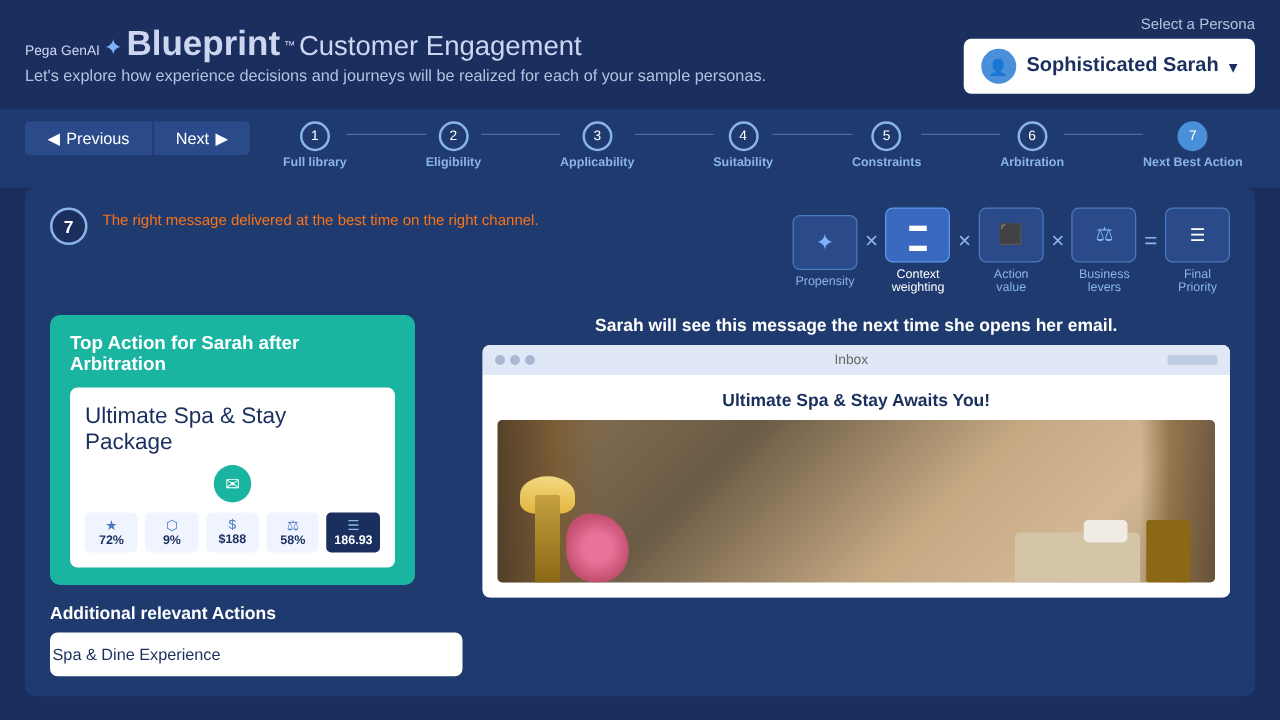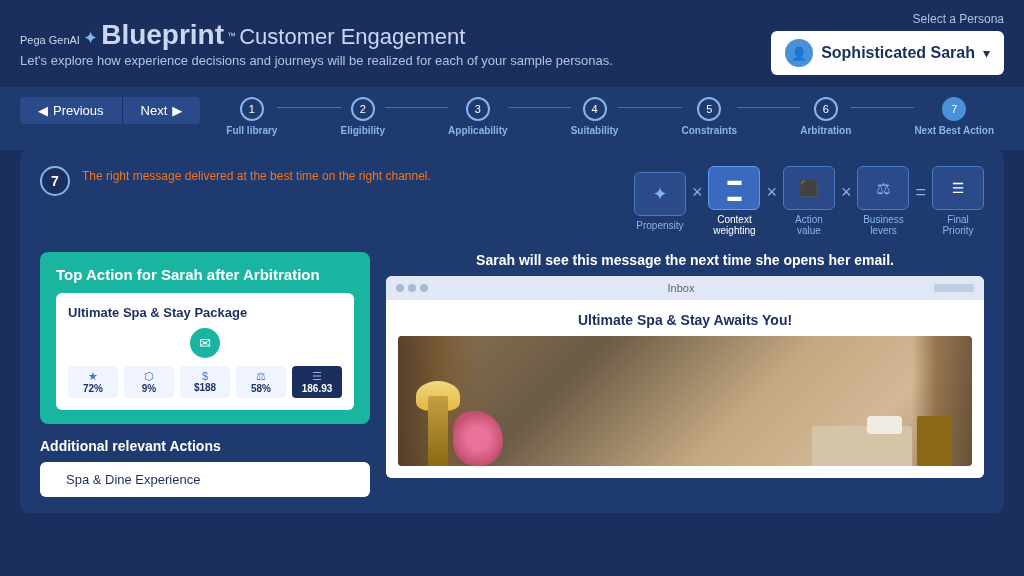--- a/index.html
+++ b/index.html
@@ -228,37 +228,37 @@
       display: flex;
       gap: 16px;
       margin-top: 8px;
     }
 
     
     .top-action-card {
       background: #1ab5a0;
       border-radius: 8px;
       padding: 14px 16px;
-      width: 330px;
+      width: 292px;
       flex-shrink: 0;
     }
     .top-action-title {
       font-size: 15px;
       font-weight: 700;
       color: white;
       margin-bottom: 10px;
     }
     .action-item-card {
       background: white;
       border-radius: 6px;
       padding: 12px;
     }
     .action-item-name {
-      font-size: 13px;
-      font-weight: 700;
+      font-size: 18px;
+      font-weight: 400;
       color: #1a2f5e;
       margin-bottom: 8px;
     }
     .action-item-icon {
       display: flex;
       justify-content: center;
       margin-bottom: 8px;
     }
     .email-icon-circle {
       width: 30px;
@@ -305,21 +305,21 @@
     }
     .additional-title {
       font-size: 14px;
       font-weight: 700;
       color: white;
       margin-bottom: 8px;
     }
     .action-list-item {
       background: white;
       border-radius: 6px;
-      padding: 10px 26px;
+      padding: 10px 2px;
       color: #1a2f5e;
       font-size: 13px;
       font-weight: 500;
     }
 
     
     .email-preview {
       flex: 1;
     }
     .email-headline {

